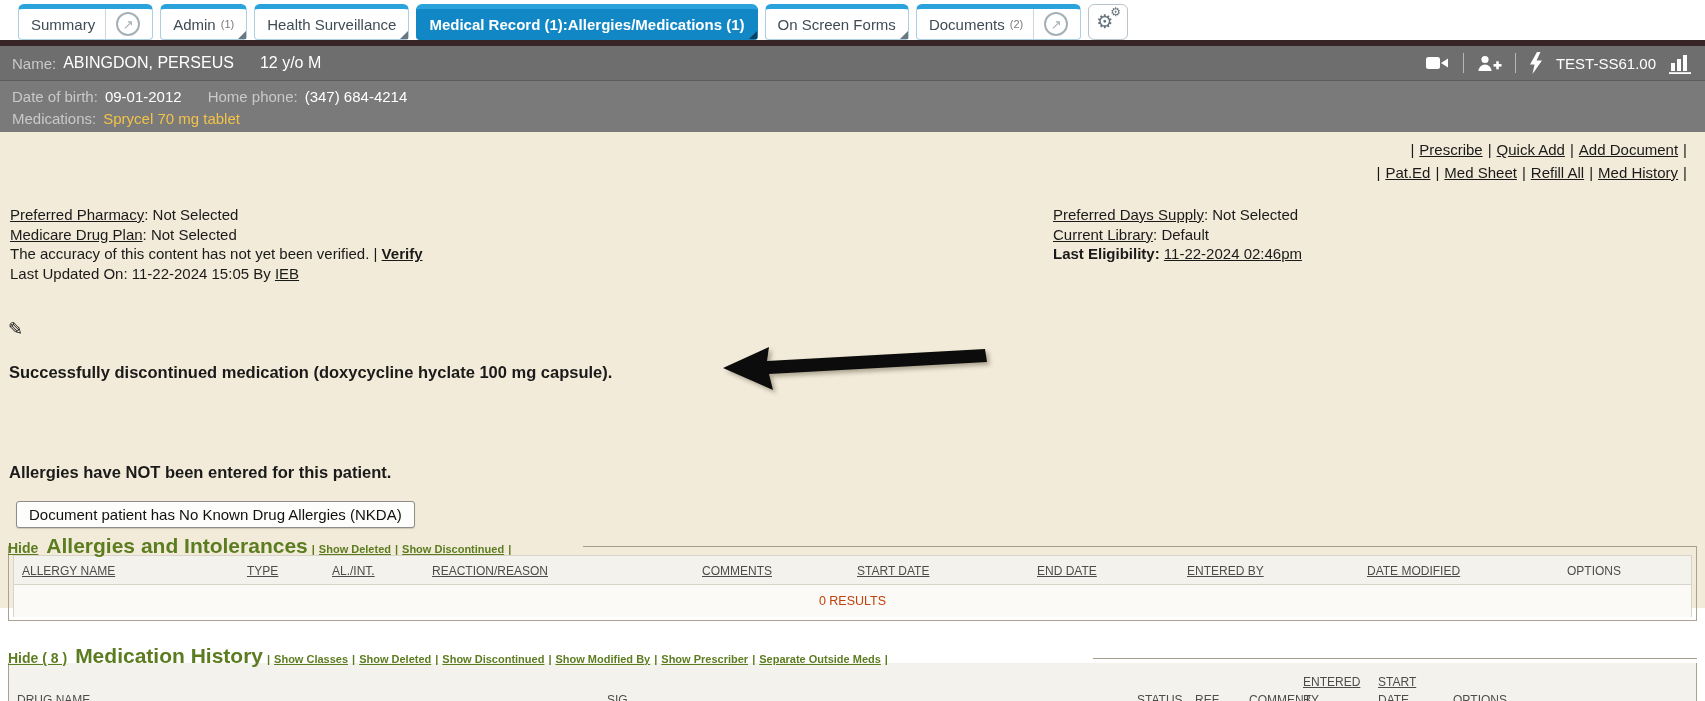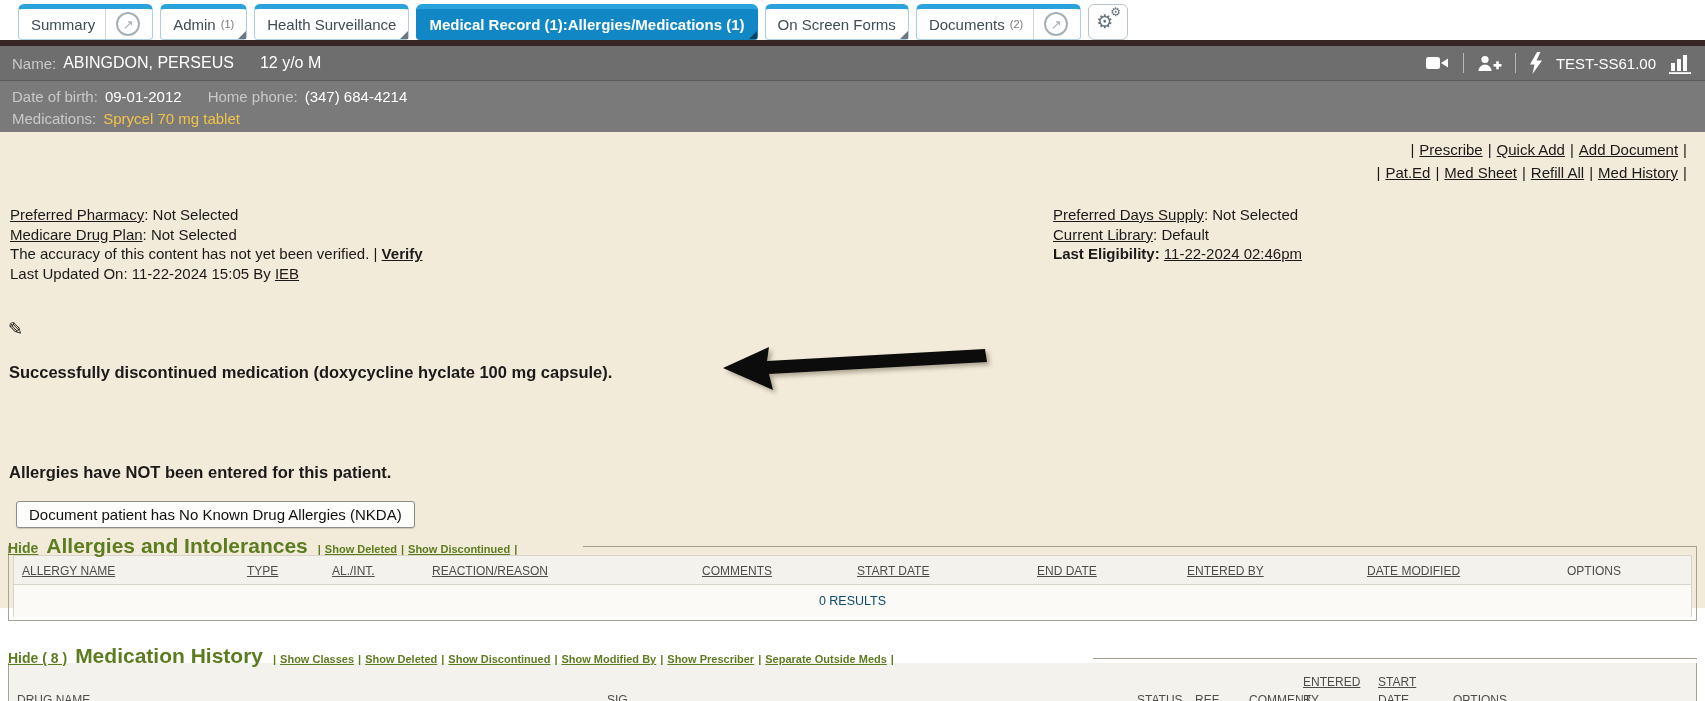--- a/index.html
+++ b/index.html
@@ -57,34 +57,34 @@
   .no-allergy { position:absolute; left:9px; top:331px; font-size:16.5px; font-weight:bold; }
   .nkda { position:absolute; left:16px; top:369px; font-size:15px; padding:4px 12px; background:#fdfdfb;
     border:1px solid #8c8c8c; border-radius:3px; color:#111; cursor:pointer; box-shadow:0 1px 1px rgba(0,0,0,.15);
     font-family:"Liberation Sans",sans-serif; }
   
   .section { position:absolute; left:8px; width:1689px; }
   #allergy-sec { top:402px; }
   #med-sec { top:512px; }
   .legend { position:relative; z-index:2; display:flex; align-items:baseline; white-space:nowrap; height:26px; }
   .hide-lnk { font-size:14px; font-weight:bold; color:#5c7c20; text-decoration:underline; margin-right:8px; cursor:pointer; }
-  .sec-title { font-size:21px; font-weight:bold; color:#5c7c20; margin-right:6px; }
+  .sec-title { font-size:21px; font-weight:bold; color:#5c7c20; }
   .legend .lnk { font-size:11px; font-weight:bold; color:#5c7c20; text-decoration:underline; cursor:pointer; }
   .legend .pipe { font-size:11px; font-weight:bold; color:#5c7c20; margin:0 4px; }
   .topline { position:absolute; border-top:1px solid #a59e8d; z-index:1; }
   #allergy-sec .topline { top:12px; left:575px; right:0; }
   #med-sec .topline { top:14px; left:1085px; right:0; }
   .al-box { position:absolute; top:12px; left:0; right:0; height:75px; border:1px solid #aaa293; border-top:none; z-index:1; }
   .thead { position:relative; height:30px; background:#f4f2ed; border:1px solid #d8d4c9; margin:9px 4px 0 4px; }
   .hc { position:absolute; top:8px; font-size:12px; color:#4c4c4c; text-decoration:underline; white-space:nowrap; cursor:pointer; }
   .hc.nolink { text-decoration:none; cursor:default; }
   .hc0{left:8px;} .hc1{left:233px;} .hc2{left:318px;} .hc3{left:418px;} .hc4{left:688px;}
   .hc5{left:843px;} .hc6{left:1023px;} .hc7{left:1173px;} .hc8{left:1353px;} .hc9{left:1553px;}
   .tresults { height:32px; margin:0 4px; background:#fbfaf7; display:flex; align-items:center; justify-content:center;
-    font-size:12.5px; color:#0c4a6e; border-left:1px solid #d8d4c9; border-right:1px solid #d8d4c9; }
+    font-size:12.5px; color:#c2410c; border-left:1px solid #d8d4c9; border-right:1px solid #d8d4c9; }
   .med-box { position:absolute; top:19px; left:0; right:0; height:55px; border:1px solid #aaa293; border-top:none; background:#f4f2ed; z-index:1; }
   .mh { position:absolute; font-size:12px; color:#4c4c4c; text-decoration:underline; white-space:nowrap; cursor:pointer; }
   .mh.nolink { text-decoration:none; cursor:default; }
   .mh.r1 { top:12px; }
   .mh.r2 { top:30px; }
   .mx-drug{left:8px;} .mx-sig{left:598px;} .mx-status{left:1128px;} .mx-ref{left:1186px;}
   .mx-comment{left:1240px;} .mx-eb{left:1294px;} .mx-sd{left:1369px;} .mx-opt{left:1444px;}
 </style>
 </head>
 <body>

